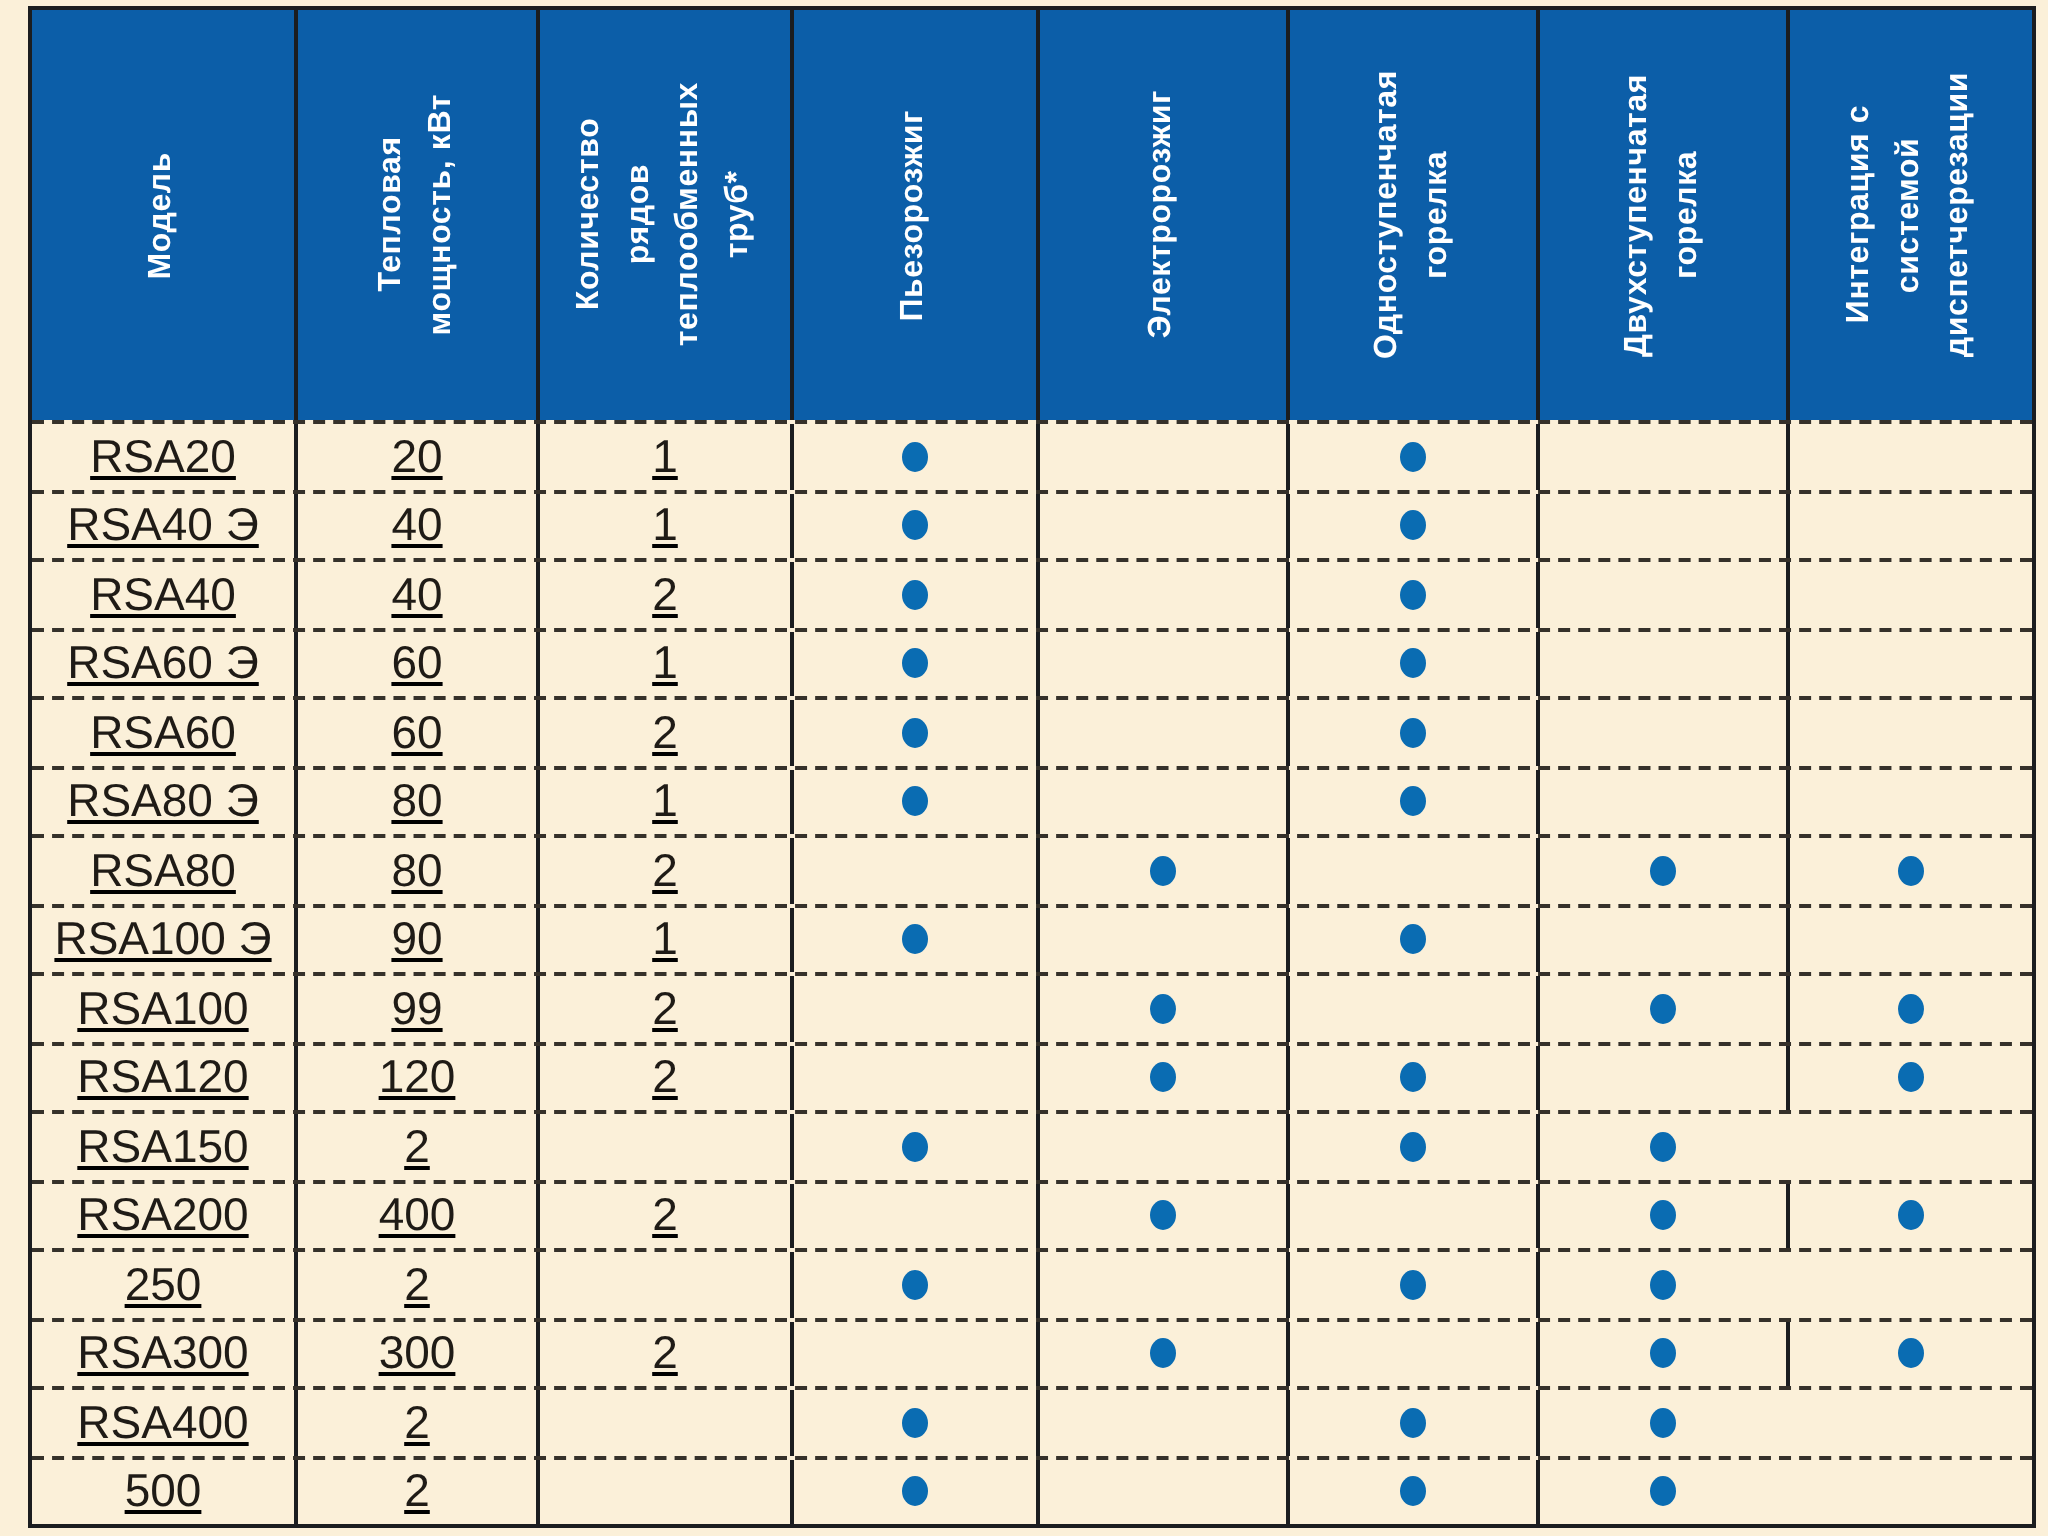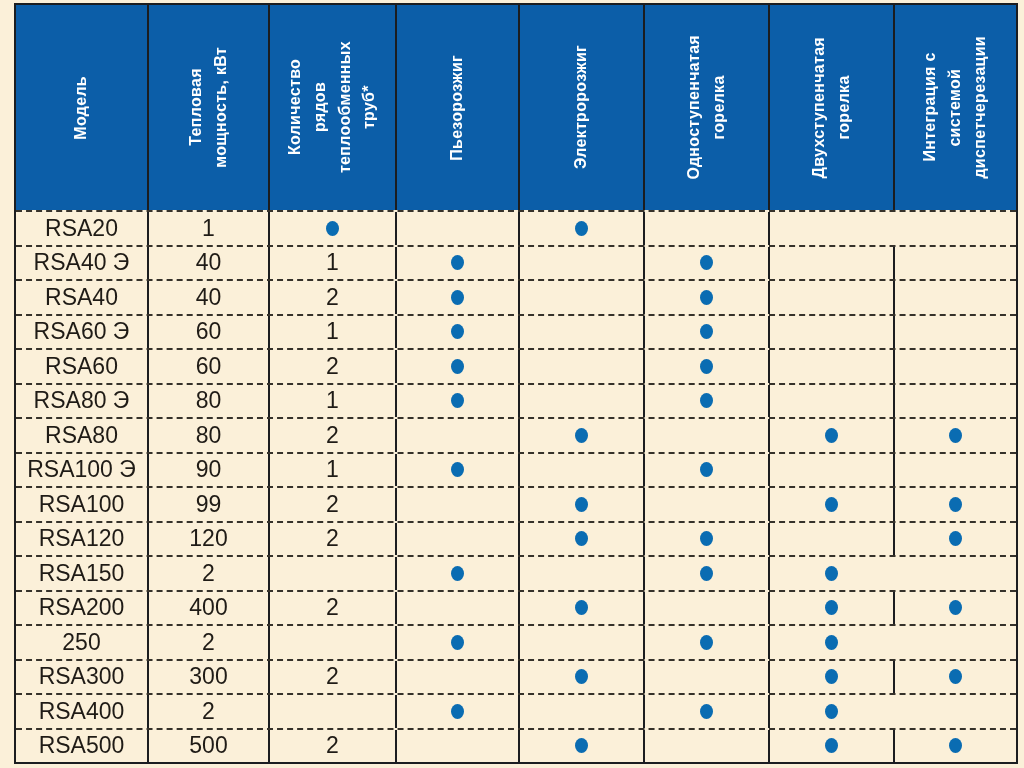--- a/index.html
+++ b/index.html
@@ -50,20 +50,21 @@
     color: var(--header-text);
     font-size: 16px;
     font-weight: bold;
     line-height: 1.55;
     letter-spacing: 0.3px;
   }
   .body-rows {
     flex: 1;
     display: grid;
     grid-template-rows: repeat(16, 1fr);
+    text-decoration: underline;
   }
   .row {
     display: grid;
     grid-template-columns: 131px 121px 127px 123px 125px 125px 125px 1fr;
     border-top: 2px dashed var(--row-dash);
   }
   .cell {
     display: flex;
     align-items: center;
     justify-content: center;
@@ -113,20 +114,21 @@
     </div>
     <div class="hcell">
       <span class="vtext">Интеграция с
 системой
 диспетчерезации</span>
     </div>
   </div>
   <div class="body-rows" id="body-rows">
       <div class="row">
     <div class="cell">RSA20</div>
+    <div class="cell">20</div>
     <div class="cell">1</div>
     <div class="cell">
           <span class="dot"></span>
         </div>
     <div class="cell"></div>
     <div class="cell">
           <span class="dot"></span>
         </div>
     <div class="cell"></div>
     <div class="cell"></div>
@@ -334,21 +336,20 @@
         </div>
     <div class="cell"></div>
     <div class="cell">
           <span class="dot"></span>
         </div>
     <div class="cell">
           <span class="dot"></span>
         </div>
   </div>
       <div class="row">
-    <div class="cell">RSA500</div>
     <div class="cell">500</div>
     <div class="cell">2</div>
     <div class="cell"></div>
     <div class="cell">
           <span class="dot"></span>
         </div>
     <div class="cell"></div>
     <div class="cell">
           <span class="dot"></span>
         </div>

